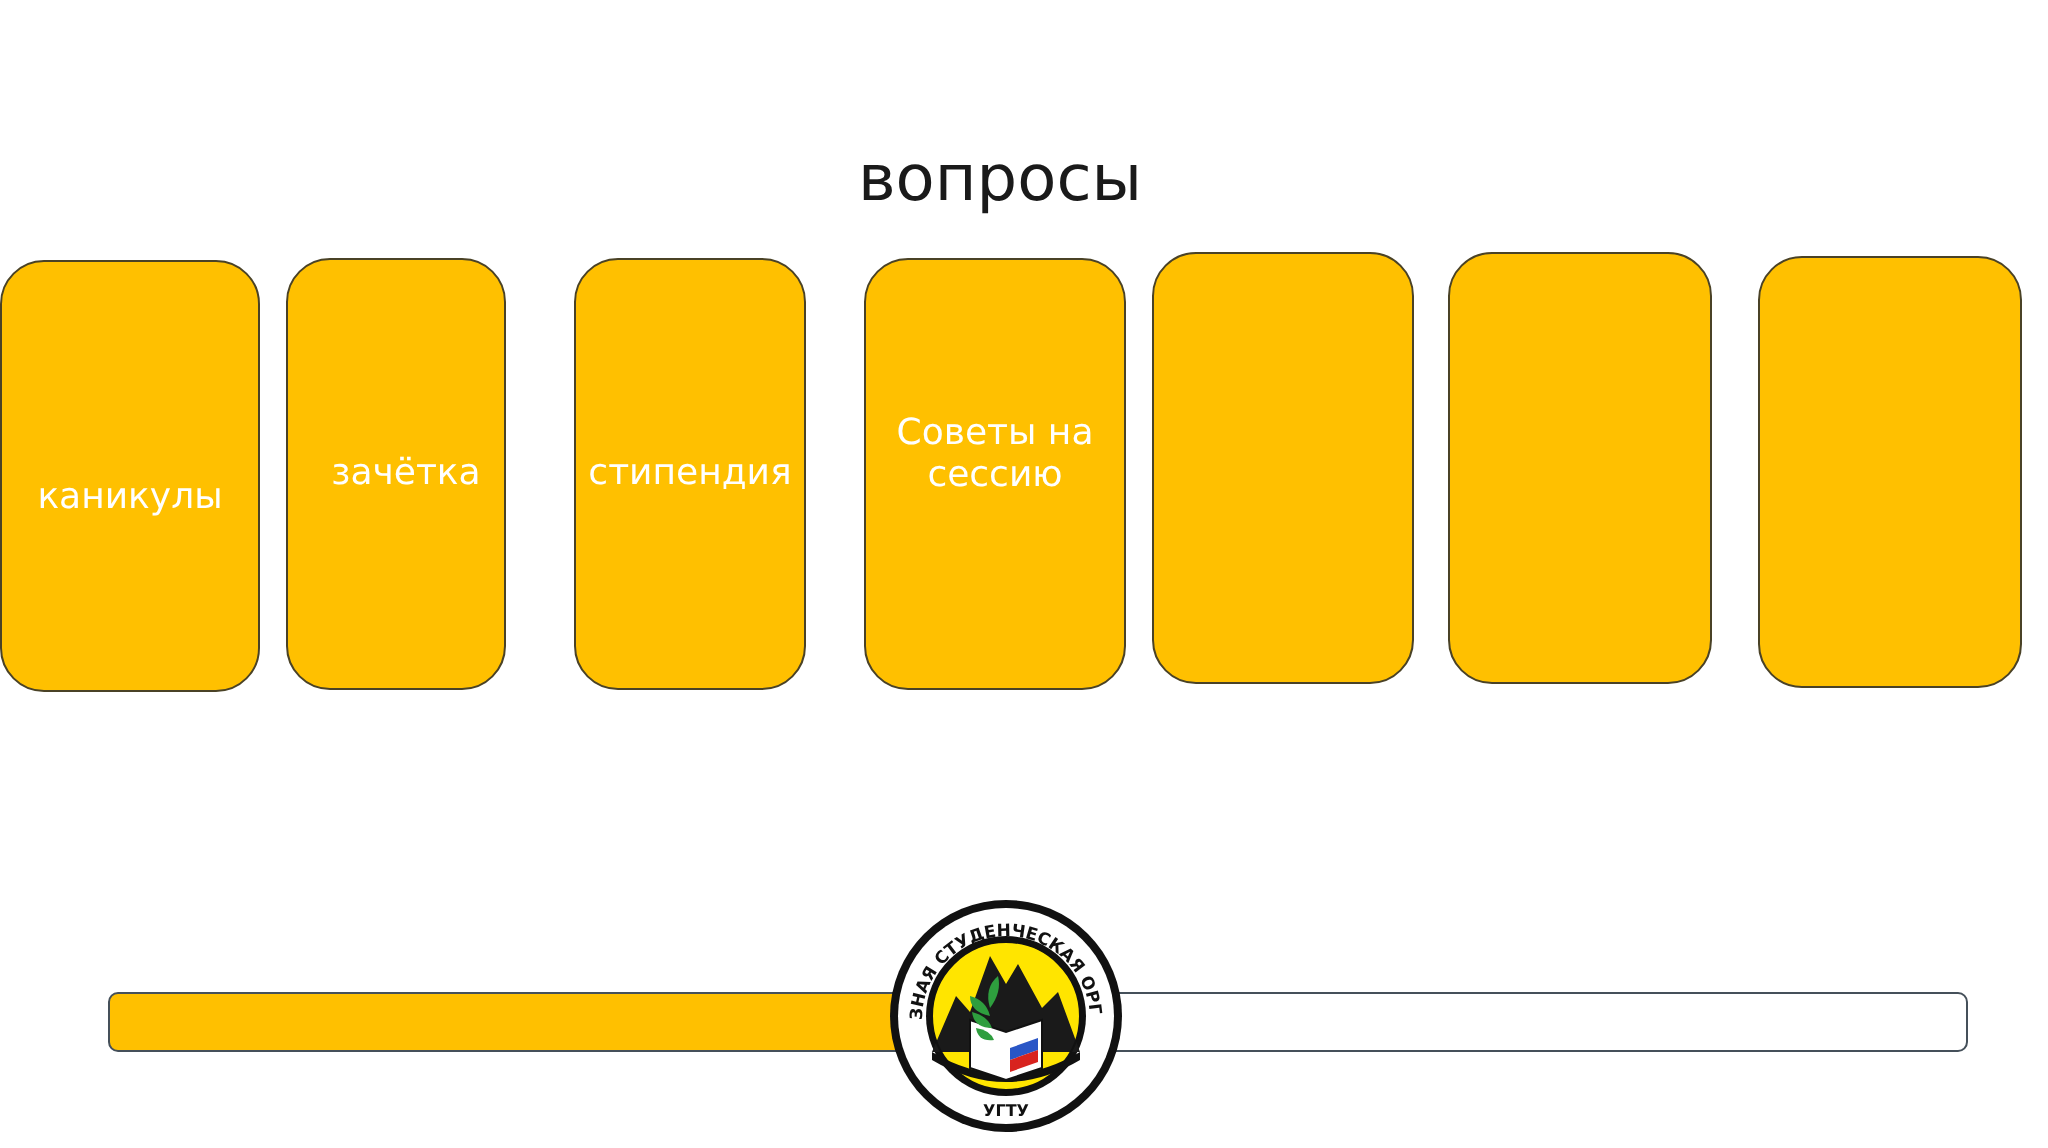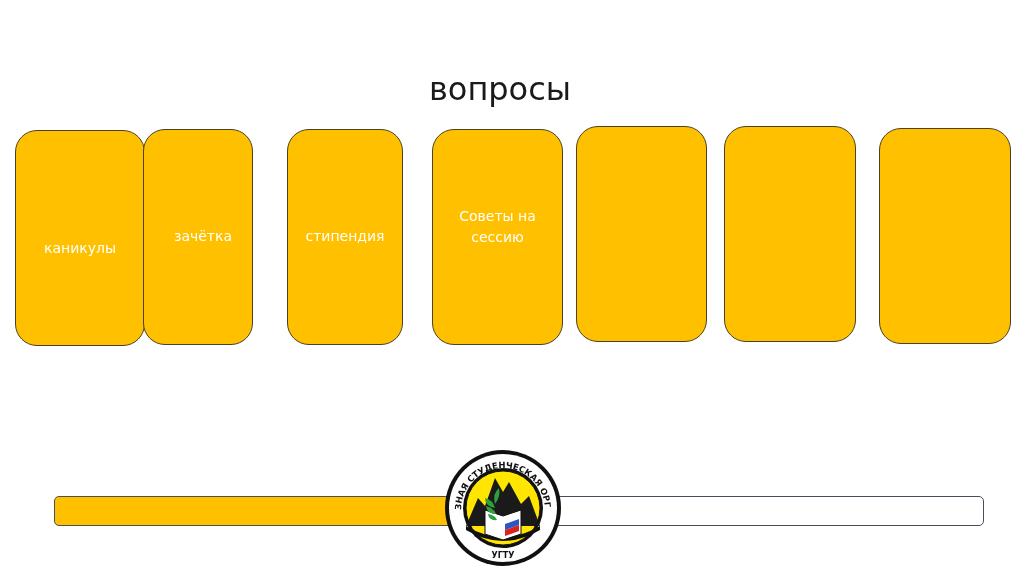--- a/index.html
+++ b/index.html
@@ -1,30 +1,30 @@
 <!DOCTYPE html>
 <html><head>
 <meta charset="utf-8">
 <style>
   html, body { margin:0; padding:0; }
   body { width:1024px; height:574px; background:#ffffff; position:relative; overflow:hidden; font-family:"Liberation Sans", sans-serif; }
   .title { position:absolute; left:0; width:1000px; top:70px; text-align:center; font-family:"DejaVu Sans", sans-serif; font-size:32px; color:#1a1a1a; }
-  .card { position:absolute; background:#FFC000; border:1.5px solid #4a4226; border-radius:22px; box-sizing:border-box; display:flex; align-items:center; justify-content:center; text-align:center; color:#ffffff; font-family:"DejaVu Sans", sans-serif; font-size:14px; line-height:21px; }
+  .card { position:absolute; background:#FFC000; border:1.5px solid #4a4226; border-radius:22px; box-sizing:border-box; display:flex; align-items:center; justify-content:center; text-align:center; color:#ffffff; font-family:"DejaVu Sans", sans-serif; font-size:18px; line-height:21px; }
   .card span { display:block; padding:0 10px; }
   .bar { position:absolute; box-sizing:border-box; border:1.5px solid #45505a; border-radius:5px; }
   .bar-left { left:54px; top:496px; width:400px; height:30px; background:#FFC000; }
   .bar-right { left:540px; top:496px; width:444px; height:30px; background:#ffffff; }
   .logo { position:absolute; left:443px; top:448px; width:120px; height:120px; }
 </style>
 </head>
 <body>
 
 <div class="title">вопросы</div>
 
-<div class="card" style="left:15px;top:130px;width:130px;height:216px;">
+<div class="card" style="left:0px;top:130px;width:130px;height:216px;">
     <span style="margin-top:20px;">каникулы</span>
   </div>
 <div class="card" style="left:143px;top:129px;width:110px;height:216px;padding-left:10px;">
     <span style="margin-top:-2px;">зачётка</span>
   </div>
 <div class="card" style="left:287px;top:129px;width:116px;height:216px;">
     <span style="margin-top:-2px;">стипендия</span>
   </div>
 <div class="card" style="left:432px;top:129px;width:131px;height:216px;">
     <span style="margin-top:-20px;width:100px;">Советы на сессию</span>

